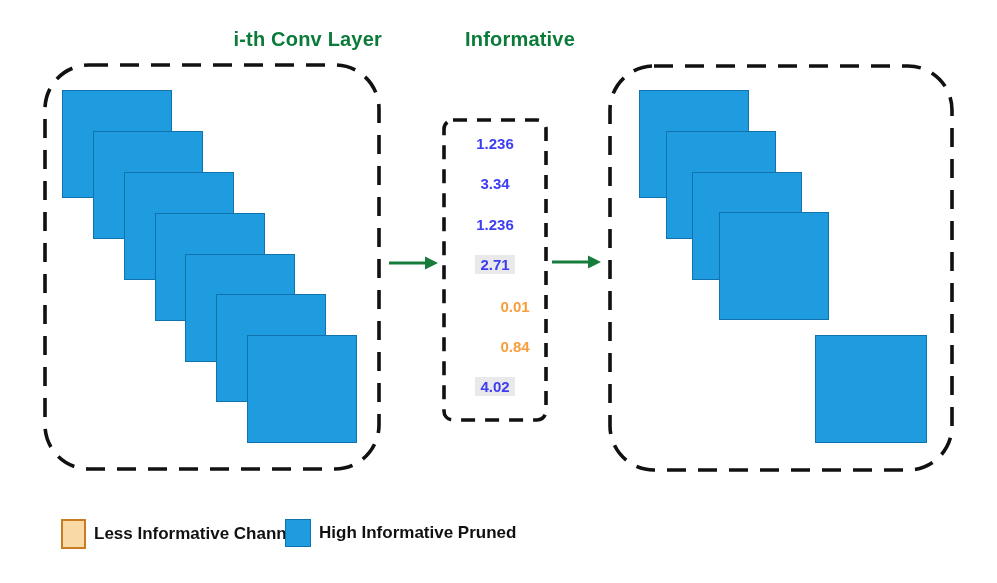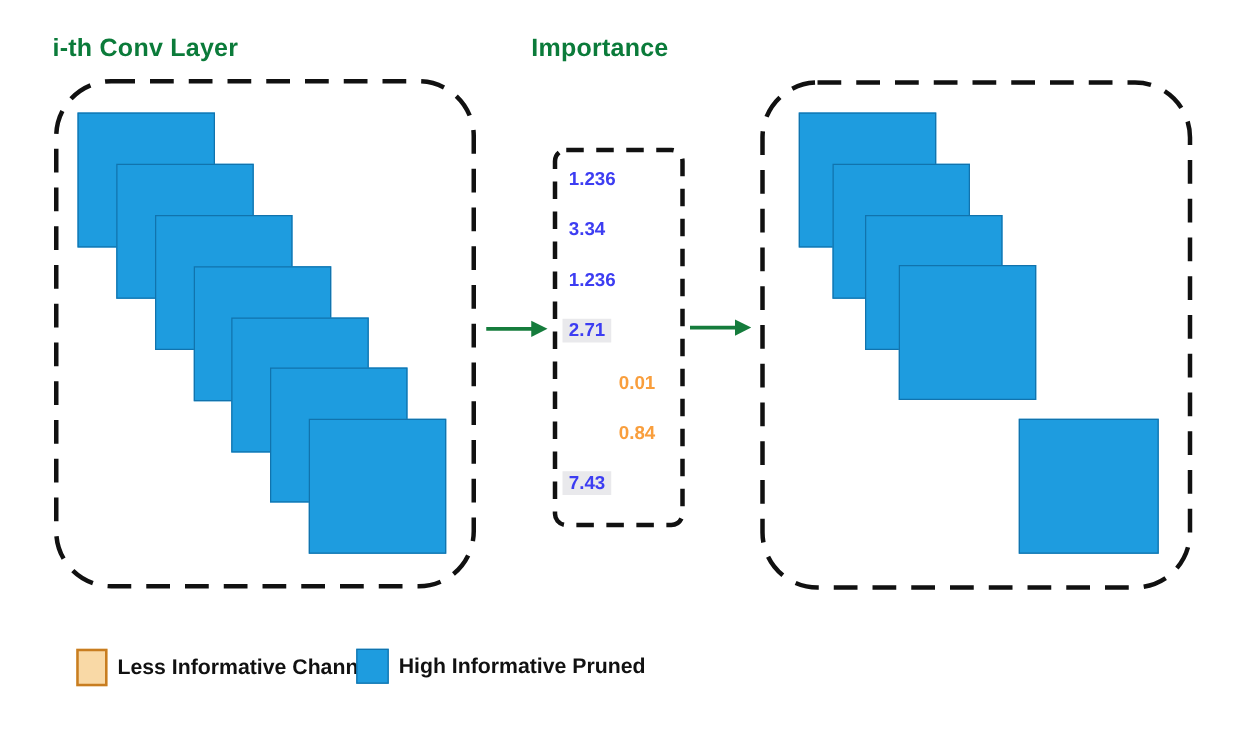--- a/index.html
+++ b/index.html
@@ -14,33 +14,33 @@
     --color-less-border:#c87d20;
     --color-dash-black:#111111;
     --color-legend-text:#111111;
   }
   html,body{margin:0;padding:0;background:#ffffff;}
   .canvas{
     position:relative;width:997px;height:583px;background:#ffffff;overflow:hidden;
     font-family:"Liberation Sans",sans-serif;
   }
   .title{
-    position:absolute;text-align:left;font-weight:bold;font-size:20px;
+    position:absolute;text-align:right;font-weight:bold;font-size:20px;
     color:var(--color-title-green);letter-spacing:0.2px;
   }
   .box{position:absolute;}
   .box rect{fill:none;stroke:var(--color-dash-black);stroke-width:3.6;}
   .box rect.big{stroke-dasharray:19 12;}
   .box rect.small{stroke-dasharray:14 10;}
   .sq{
     position:absolute;width:110px;height:108px;box-sizing:border-box;
     background:var(--color-channel-fill);border:1px solid var(--color-channel-border);
   }
   .sq.lone{width:112px;}
-  .valrow{position:absolute;left:450px;width:90px;text-align:left;}
+  .valrow{position:absolute;left:450px;width:90px;text-align:center;}
   .val{
     display:inline-block;padding:1px 5px;font-weight:bold;font-size:15px;
     font-family:"Liberation Sans",sans-serif;
   }
   .val[data-role^="high"]{color:var(--color-high-value);}
   .val[data-role="less"]{color:var(--color-less-value);margin-left:40px;}
   .val[data-role="high-selected"]{background:var(--color-highlight-bg);}
   .arrow{position:absolute;}
   .arrow line{stroke:var(--color-arrow-green);stroke-width:3;}
   .arrow polygon{fill:var(--color-arrow-green);}
@@ -57,21 +57,21 @@
   .legend-label{
     font-weight:bold;font-size:17px;color:var(--color-legend-text);white-space:nowrap;
   }
 </style>
 </head>
 <body>
 
 <div class="canvas">
 
   <div class="title" style="left:42px;top:28px;width:340px">i-th Conv Layer</div>
-  <div class="title" style="left:425px;top:28px;width:150px">Importance</div>
+  <div class="title" style="left:425px;top:28px;width:150px">Informative</div>
 
   <svg class="box" style="left:42px;top:62px" width="340" height="410" viewBox="0 0 340 410">
     <rect class="big" x="3" y="3" width="334" height="404" rx="44" ry="44"></rect>
   </svg>
   <svg class="box" style="left:441px;top:117px" width="108" height="306" viewBox="0 0 108 306">
     <rect class="small" x="3" y="3" width="102" height="300" rx="9" ry="9"></rect>
   </svg>
   <svg class="box" style="left:607px;top:63px" width="348" height="410" viewBox="0 0 348 410">
     <rect class="big" x="3" y="3" width="342" height="404" rx="44" ry="44"></rect>
   </svg>
@@ -96,21 +96,21 @@
   <span class="valrow" style="top:255px">
     <span class="val" data-role="high-selected">2.71</span>
   </span>
   <span class="valrow" style="top:297px">
     <span class="val" data-role="less">0.01</span>
   </span>
   <span class="valrow" style="top:337px">
     <span class="val" data-role="less">0.84</span>
   </span>
   <span class="valrow" style="top:377px">
-    <span class="val" data-role="high-selected">7.43</span>
+    <span class="val" data-role="high-selected">4.02</span>
   </span>
 
   <svg class="arrow" style="left:388px;top:254px" width="52" height="18" viewBox="0 0 52 18">
     <line x1="1" y1="9" x2="39" y2="9"></line>
     <polygon points="37,2.5 50,9 37,15.5"></polygon>
   </svg>
   <svg class="arrow" style="left:551px;top:253px" width="52" height="18" viewBox="0 0 52 18">
     <line x1="1" y1="9" x2="39" y2="9"></line>
     <polygon points="37,2.5 50,9 37,15.5"></polygon>
   </svg>

